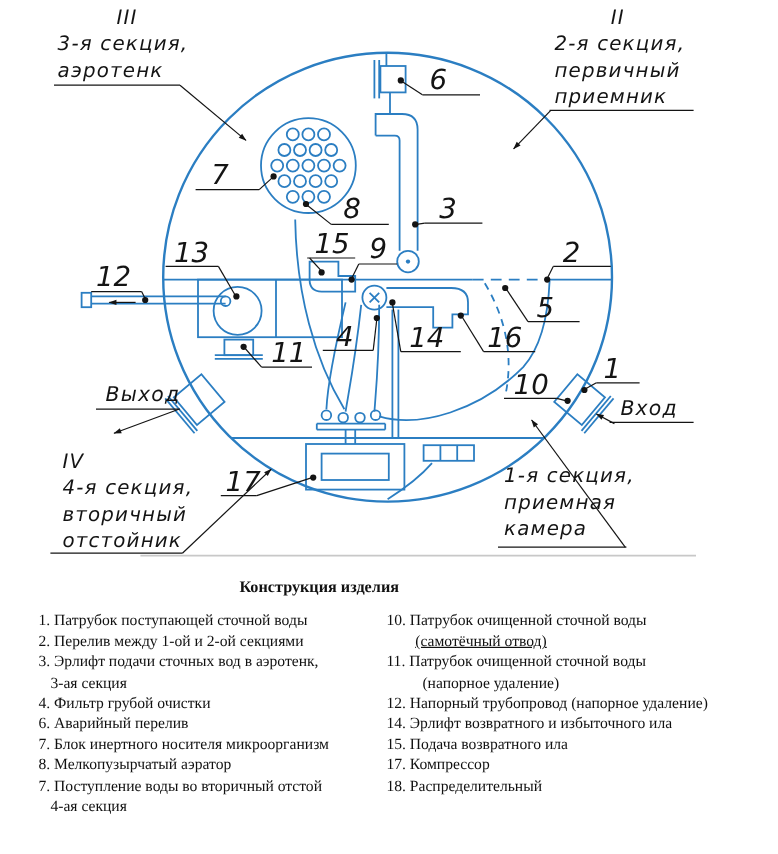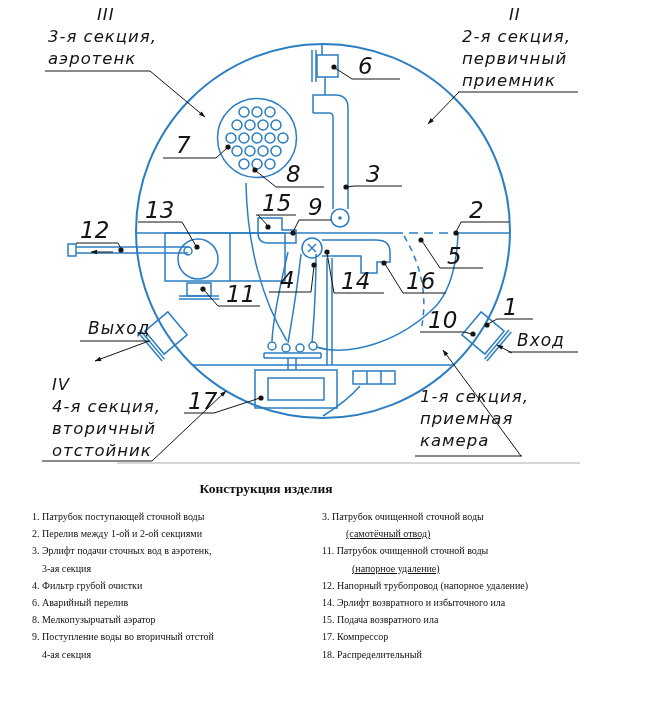--- a/index.html
+++ b/index.html
@@ -7,26 +7,26 @@
   #diagram{position:absolute;left:0;top:0;}
   .num-label{font-family:"DejaVu Sans",sans-serif;font-style:italic;font-size:23px;fill:#141414;}
   .sec-label{font-family:"DejaVu Sans",sans-serif;font-style:italic;font-size:16.5px;letter-spacing:1px;fill:#141414;}
   .flow-label{font-family:"DejaVu Sans",sans-serif;font-style:italic;font-size:17px;letter-spacing:1px;fill:#141414;}
   .blue{stroke:#2b7ec2;fill:none;stroke-width:1.5;}
   .blue2{stroke:#2b7ec2;fill:none;stroke-width:2;}
   .blk{stroke:#141414;fill:none;stroke-width:1;}
   .dot{fill:#141414;stroke:none;}
   .legend-title{position:absolute;top:481px;left:0;width:532px;text-align:center;
     font-weight:bold;font-size:13.5px;}
-  .legend-col{position:absolute;top:508px;font-size:10px;line-height:17.2px;white-space:nowrap;}
+  .legend-col{position:absolute;top:508px;font-size:13px;line-height:17.2px;white-space:nowrap;}
   #legend-left{left:32px;width:290px;overflow:hidden;}
   #legend-right{left:322px;width:326px;overflow:hidden;}
   .ind-a{padding-left:10px;}
   .ind-b{padding-left:24px;text-decoration:underline;}
-  .ind-c{padding-left:30px;text-decoration:underline;}
+  .ind-c{padding-left:30px;}
 </style>
 </head>
 <body>
 
 <svg id="diagram" width="648" height="470" viewBox="0 0 648 470">
   <defs>
     <marker id="arr" viewBox="0 0 10 10" refX="9.3" refY="5" markerWidth="13" markerHeight="6.5" orient="auto">
       <path d="M0,1.6 L10,5 L0,8.4 Z" fill="#141414"></path>
     </marker>
   </defs>
@@ -309,27 +309,28 @@
 
 <div class="legend-title">Конструкция изделия</div>
 
 <div id="legend-left" class="legend-col">
   <div>1. Патрубок поступающей сточной воды</div>
   <div>2. Перелив между 1-ой и 2-ой секциями</div>
   <div>3. Эрлифт подачи сточных вод в аэротенк,</div>
   <div class="ind-a">3-ая секция</div>
   <div>4. Фильтр грубой очистки</div>
   <div>6. Аварийный перелив</div>
+  <div>7. Блок инертного носителя микроорганизм</div>
   <div>8. Мелкопузырчатый аэратор</div>
-  <div>9. Поступление воды во вторичный отстой</div>
+  <div>7. Поступление воды во вторичный отстой</div>
   <div class="ind-a">4-ая секция</div>
 </div>
 
 <div id="legend-right" class="legend-col">
-  <div>3. Патрубок очищенной сточной воды</div>
+  <div>10. Патрубок очищенной сточной воды</div>
   <div class="ind-b">(самотёчный отвод)</div>
   <div>11. Патрубок очищенной сточной воды</div>
   <div class="ind-c">(напорное удаление)</div>
   <div>12. Напорный трубопровод (напорное удаление)</div>
   <div>14. Эрлифт возвратного и избыточного ила</div>
   <div>15. Подача возвратного ила</div>
   <div>17. Компрессор</div>
   <div>18.  Распределительный</div>
 </div>
 

